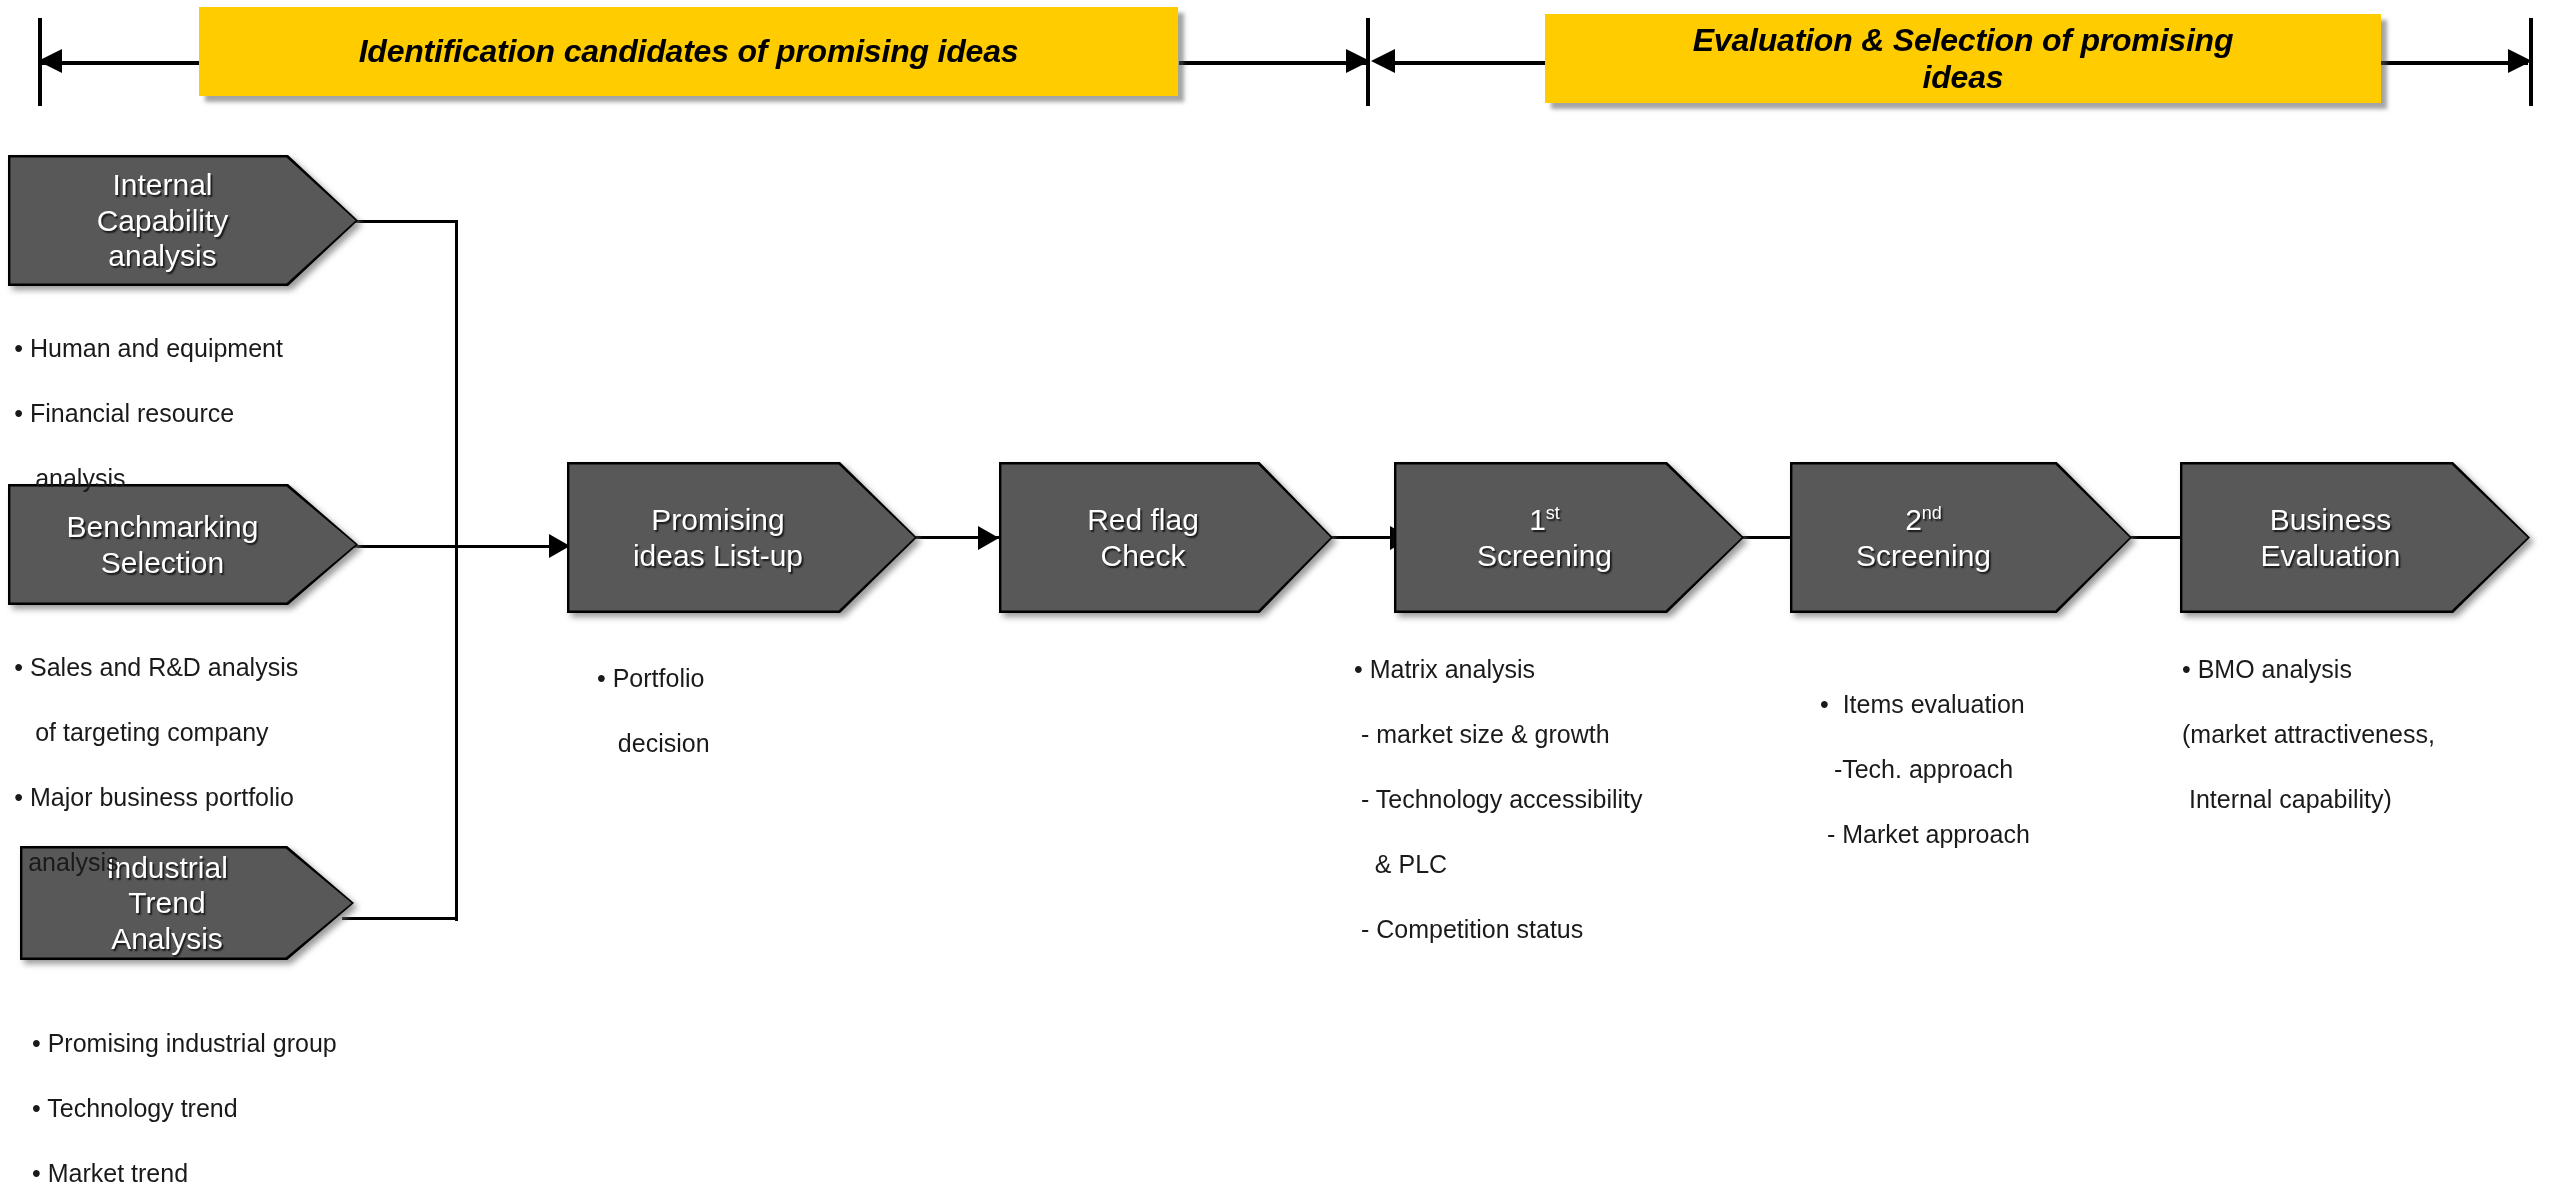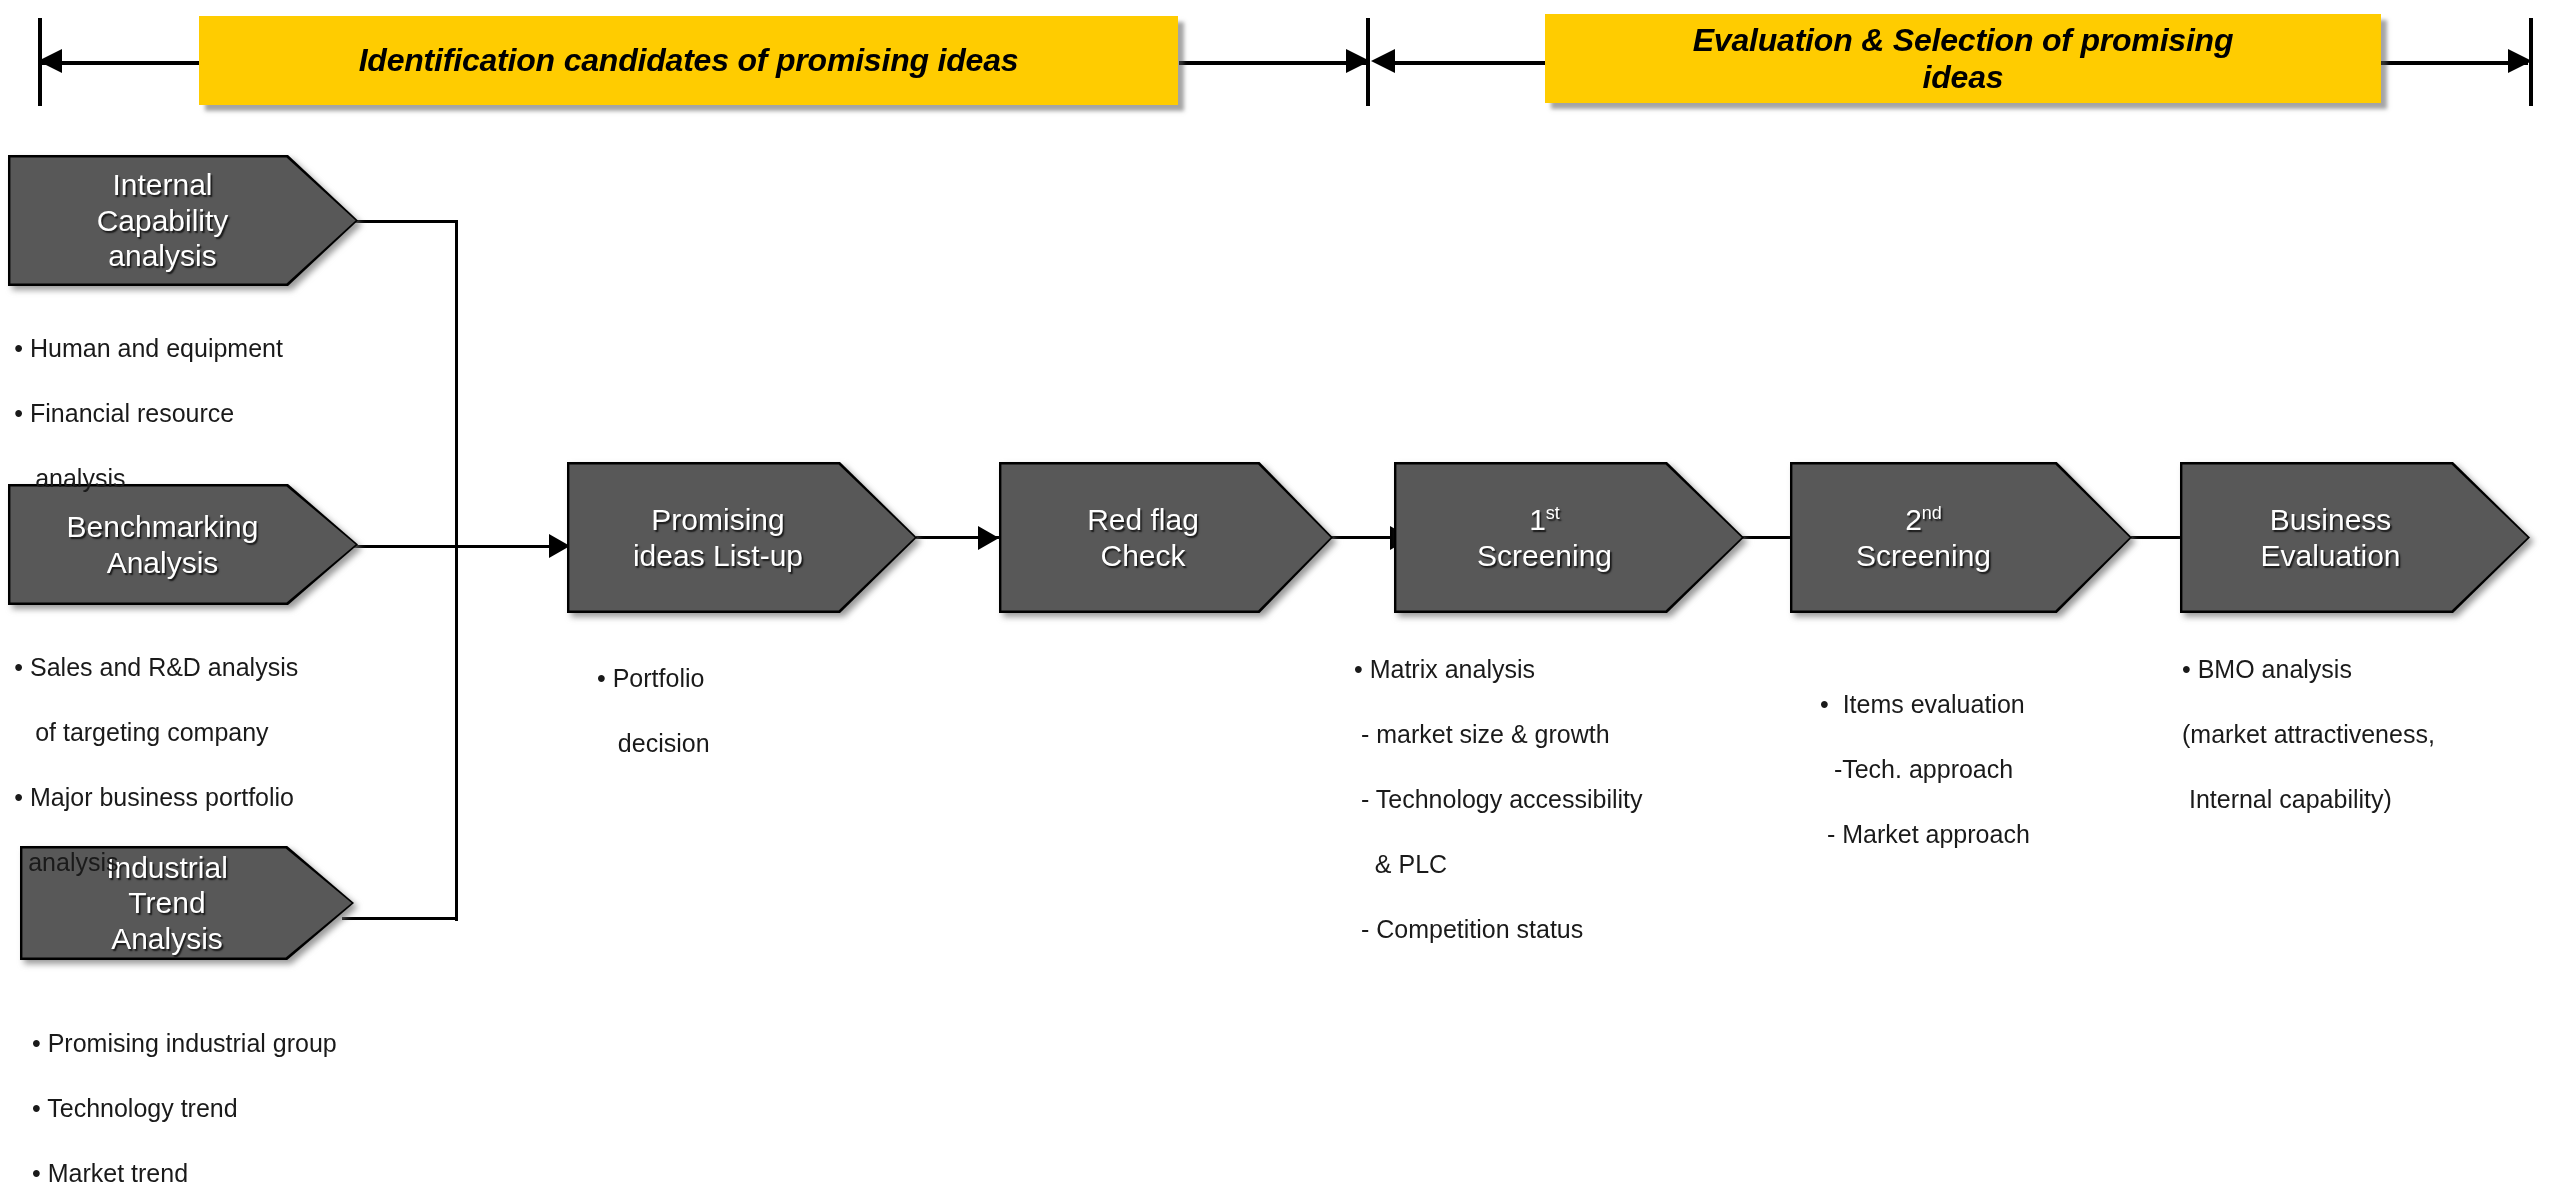--- a/index.html
+++ b/index.html
@@ -133,21 +133,21 @@
 </style>
 </head>
 <body>
 
 <div id="canvas">
 
   <div class="axis-tick" style="left:38px; top:17.5px; height:88px;"></div>
   <div class="axis-line" style="left:40px; top:61px; width:159px;"></div>
   <div class="arrow-head arrow-left" style="left:38px; top:49px;"></div>
 
-  <div class="phase-banner" style="left:199px; top:16px; width:979px; height:89px;">
+  <div class="phase-banner" style="left:199px; top:7px; width:979px; height:89px;">
     <span>Identification candidates of promising ideas</span>
   </div>
 
   <div class="axis-line" style="left:1179px; top:61px; width:190px;"></div>
   <div class="arrow-head arrow-right" style="left:1346px; top:49px;"></div>
 
   <div class="axis-tick" style="left:1366px; top:17.5px; height:88px;"></div>
 
   <div class="arrow-head arrow-left" style="left:1371px; top:49px;"></div>
   <div class="axis-line" style="left:1386px; top:61px; width:159px;"></div>
@@ -178,21 +178,21 @@
   <div class="notes" style="left:14.3px; top:299px; width:446px;">
     <span class="note-line">• Human and equipment</span>
     <span class="note-line">• Financial resource</span>
     <span class="note-line">   analysis</span>
   </div>
 
   <div class="chev" style="left:8px; top:484px; width:350px; height:121px;">
     <div class="chev-bg" style="clip-path:polygon(0 0, 80% 0, 100% 50%, 80% 100%, 0 100%);"></div>
     <div class="chev-fg" style="clip-path:polygon(0 0, 80% 0, 100% 50%, 80% 100%, 0 100%);"></div>
     <span class="chev-label" style="white-space:pre-line; margin-right:41px;">Benchmarking
-Analysis</span>
+Selection</span>
   </div>
   <div class="notes" style="left:14.3px; top:618px; width:454px;">
     <span class="note-line">• Sales and R&amp;D analysis</span>
     <span class="note-line">   of targeting company</span>
     <span class="note-line">• Major business portfolio</span>
     <span class="note-line">  analysis</span>
   </div>
 
   <div class="chev" style="left:20px; top:846px; width:334px; height:114px;">
     <div class="chev-bg" style="clip-path:polygon(0 0, 80% 0, 100% 50%, 80% 100%, 0 100%);"></div>

